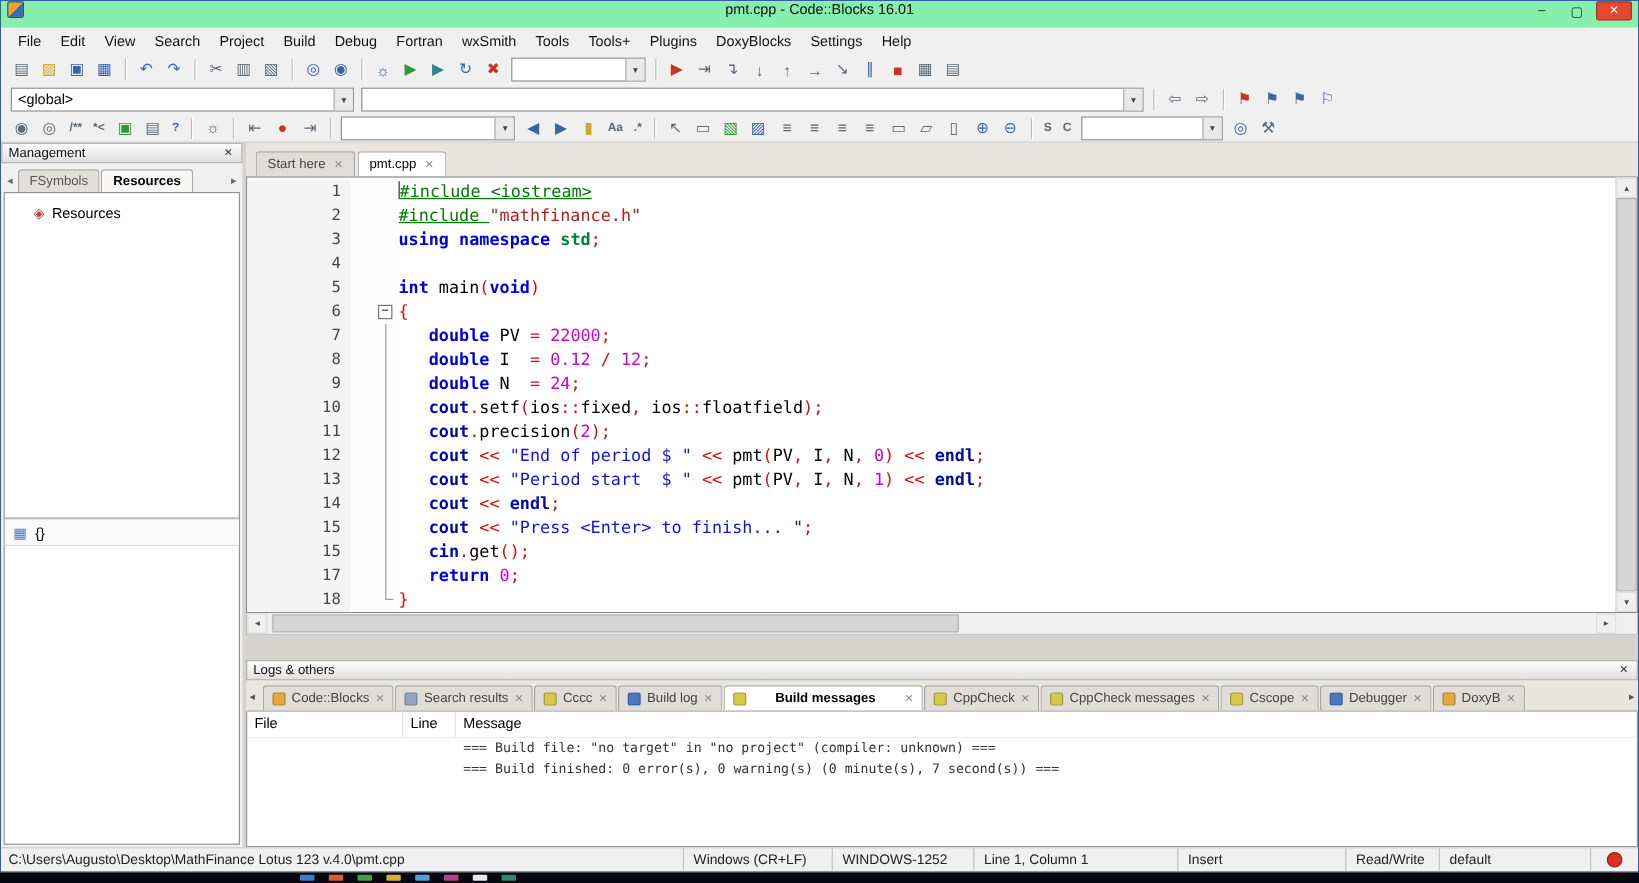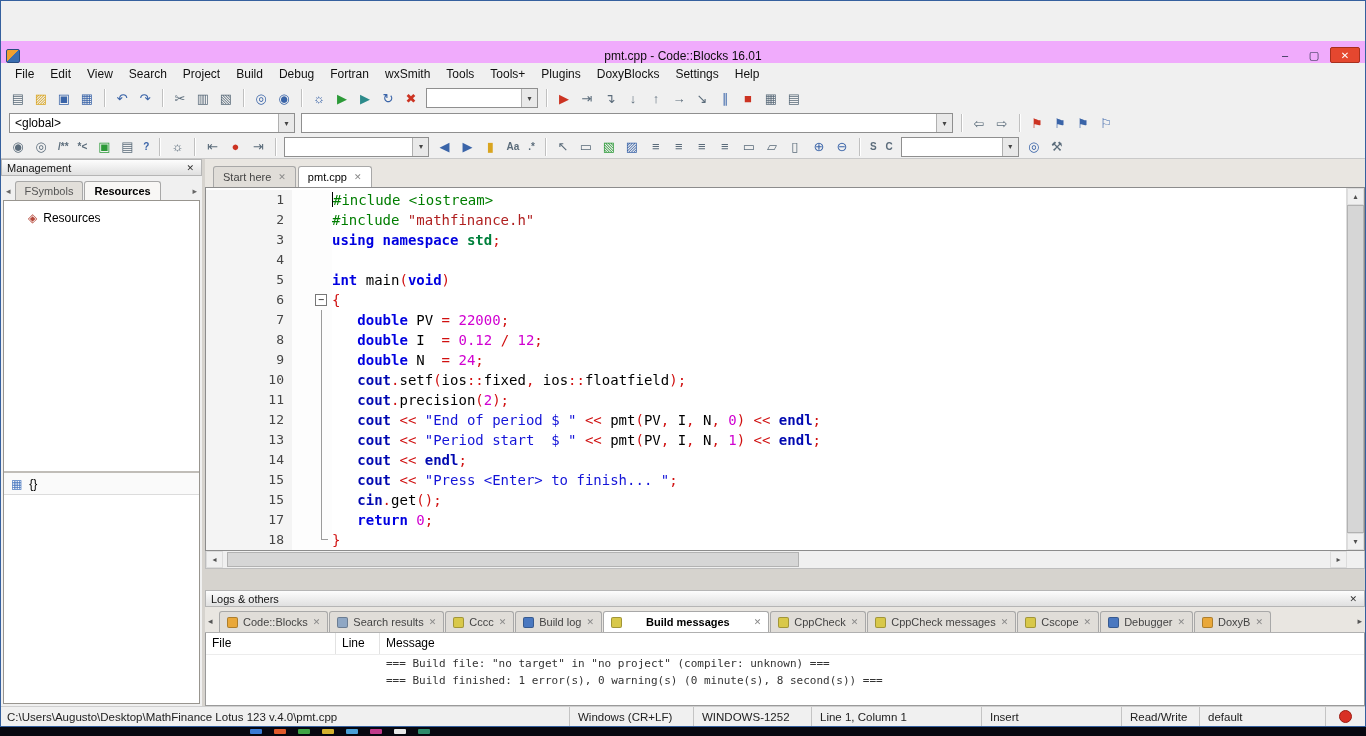--- a/index.html
+++ b/index.html
@@ -2,21 +2,21 @@
 <html><head>
 <meta charset="utf-8">
 <style>
   *{margin:0;padding:0;box-sizing:border-box;}
   html,body{width:1366px;height:736px;overflow:hidden;}
   body{font-family:"Liberation Sans","DejaVu Sans",sans-serif;font-size:12px;background:#000;}
   .screen{position:relative;width:1366px;height:736px;background:#d6d3ce;}
   .app{position:absolute;left:0;right:0;top:0;bottom:9px;border:1px solid #35609e;background:#f0f0f0;display:flex;flex-direction:column;}
 
   
-  .titlebar{height:22px;background:#f0abfc;display:flex;align-items:flex-end;position:relative;flex:0 0 22px;margin-top:40px;}
+  .titlebar{height:22px;background:#86efac;display:flex;align-items:flex-start;position:relative;flex:0 0 22px;}
   .app-ico{width:14px;height:14px;margin-left:5px;border-radius:2px;background:linear-gradient(135deg,#f0a030 0 50%,#3a6db0 50% 100%);border:1px solid #274d80;}
   .tb-title{position:absolute;left:0;right:0;text-align:center;font-size:12px;color:#0d0d0d;pointer-events:none;}
   .tb-controls{margin-left:auto;display:flex;align-items:center;gap:3px;padding-right:5px;z-index:1;}
   .tb-btn{width:26px;height:16px;display:flex;align-items:center;justify-content:center;font-size:11px;color:#14233a;}
   .tb-close{background:#e5472f;border:1px solid #a8301d;border-radius:2px;color:#fff;width:30px;font-size:10px;}
 
   
   .menubar{height:22px;background:#f0f0f0;display:flex;align-items:center;padding-left:6px;flex:0 0 22px;}
   .menu-item{padding:3px 8px;color:#111;}
 
@@ -65,21 +65,21 @@
   .editor{flex:0 0 363px;display:flex;background:#fff;border:1px solid #8c8c8c;min-width:0;}
   .ed-scroll{flex:1;overflow:hidden;padding-top:2px;min-width:0;}
   .cl{display:flex;height:20px;font-family:"DejaVu Sans Mono","Liberation Mono",monospace;font-size:14px;line-height:20px;white-space:pre;}
   .gut{flex:0 0 86px;text-align:right;padding-right:8px;color:#454545;background:#f4f4f4;font-size:13px;}
   .foldm{flex:0 0 40px;position:relative;background:#fdfdfd;}
   .code{flex:1;min-width:0;}
   .fbox{position:absolute;right:5px;top:4px;width:12px;height:12px;border:1px solid #777;background:#fff;font-size:10px;line-height:10px;text-align:center;color:#222;}
   .fbar{position:absolute;right:10px;top:0;height:20px;width:1px;background:#9c9c9c;}
   .fcorner{position:absolute;right:4px;top:0;width:7px;height:10px;border-left:1px solid #9c9c9c;border-bottom:1px solid #9c9c9c;}
   .caret{display:inline-block;width:1px;height:15px;background:#000;vertical-align:-2px;}
-  .s-pp{color:#007d00;}
+  .s-pp{color:#007d00;text-decoration:underline;}
   .s-inc{color:#b02020;}
   .s-kw{color:#0000e0;font-weight:bold;}
   .s-std{color:#0008b0;font-weight:bold;}
   .s-ns{color:#00803c;font-weight:bold;}
   .s-num{color:#d000d0;}
   .s-op{color:#d01010;}
   .s-id{color:#000;}
   .s-str{color:#1414d8;}
 
   
@@ -445,21 +445,21 @@
             </div>
             <div class="logs-rows">
                 <div class="log-row">
                   <span class="col-file cell"></span>
                   <span class="col-line cell"></span>
                   <span class="col-msg cell">=== Build file: "no target" in "no project" (compiler: unknown) ===</span>
                 </div>
                 <div class="log-row">
                   <span class="col-file cell"></span>
                   <span class="col-line cell"></span>
-                  <span class="col-msg cell">=== Build finished: 1 error(s), 0 warning(s) (0 minute(s), 8 second(s)) ===</span>
+                  <span class="col-msg cell">=== Build finished: 0 error(s), 0 warning(s) (0 minute(s), 7 second(s)) ===</span>
                 </div>
               </div>
           </div>
         </div>
       </div>
     </div>
 
     <div class="statusbar">
       <div class="sb-seg sb-path">C:\Users\Augusto\Desktop\MathFinance Lotus 123 v.4.0\pmt.cpp</div>
       <div class="sb-seg w1">Windows (CR+LF)</div>

